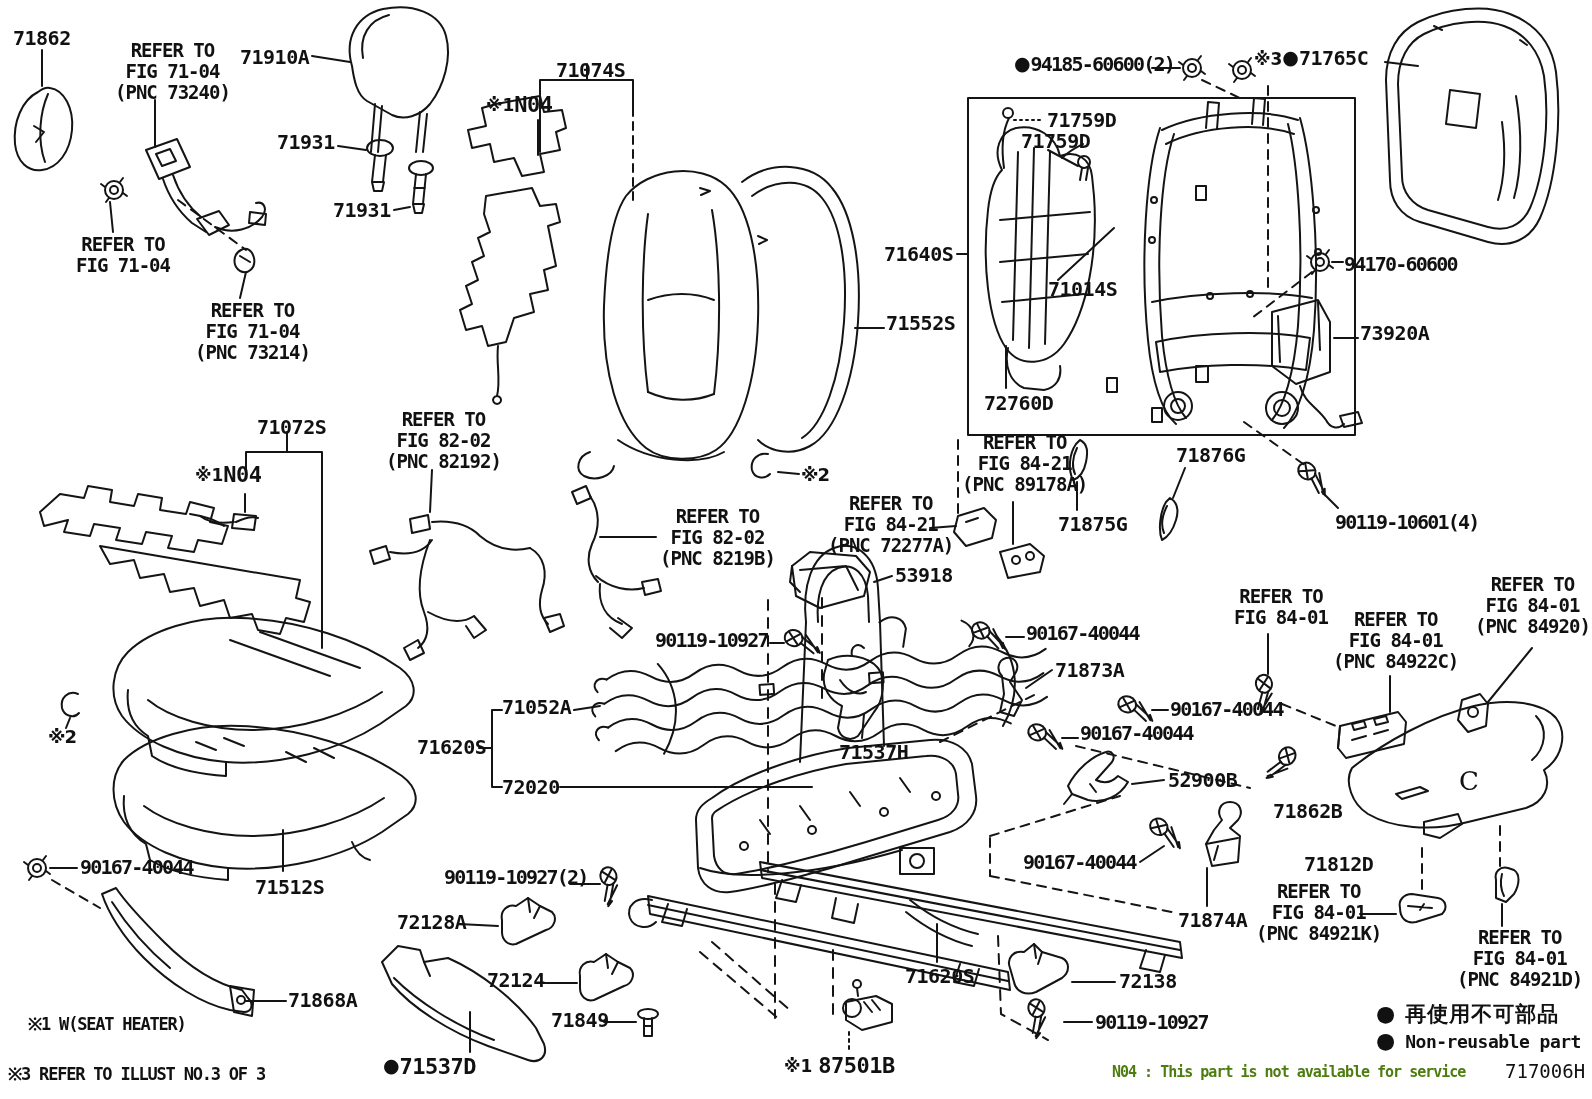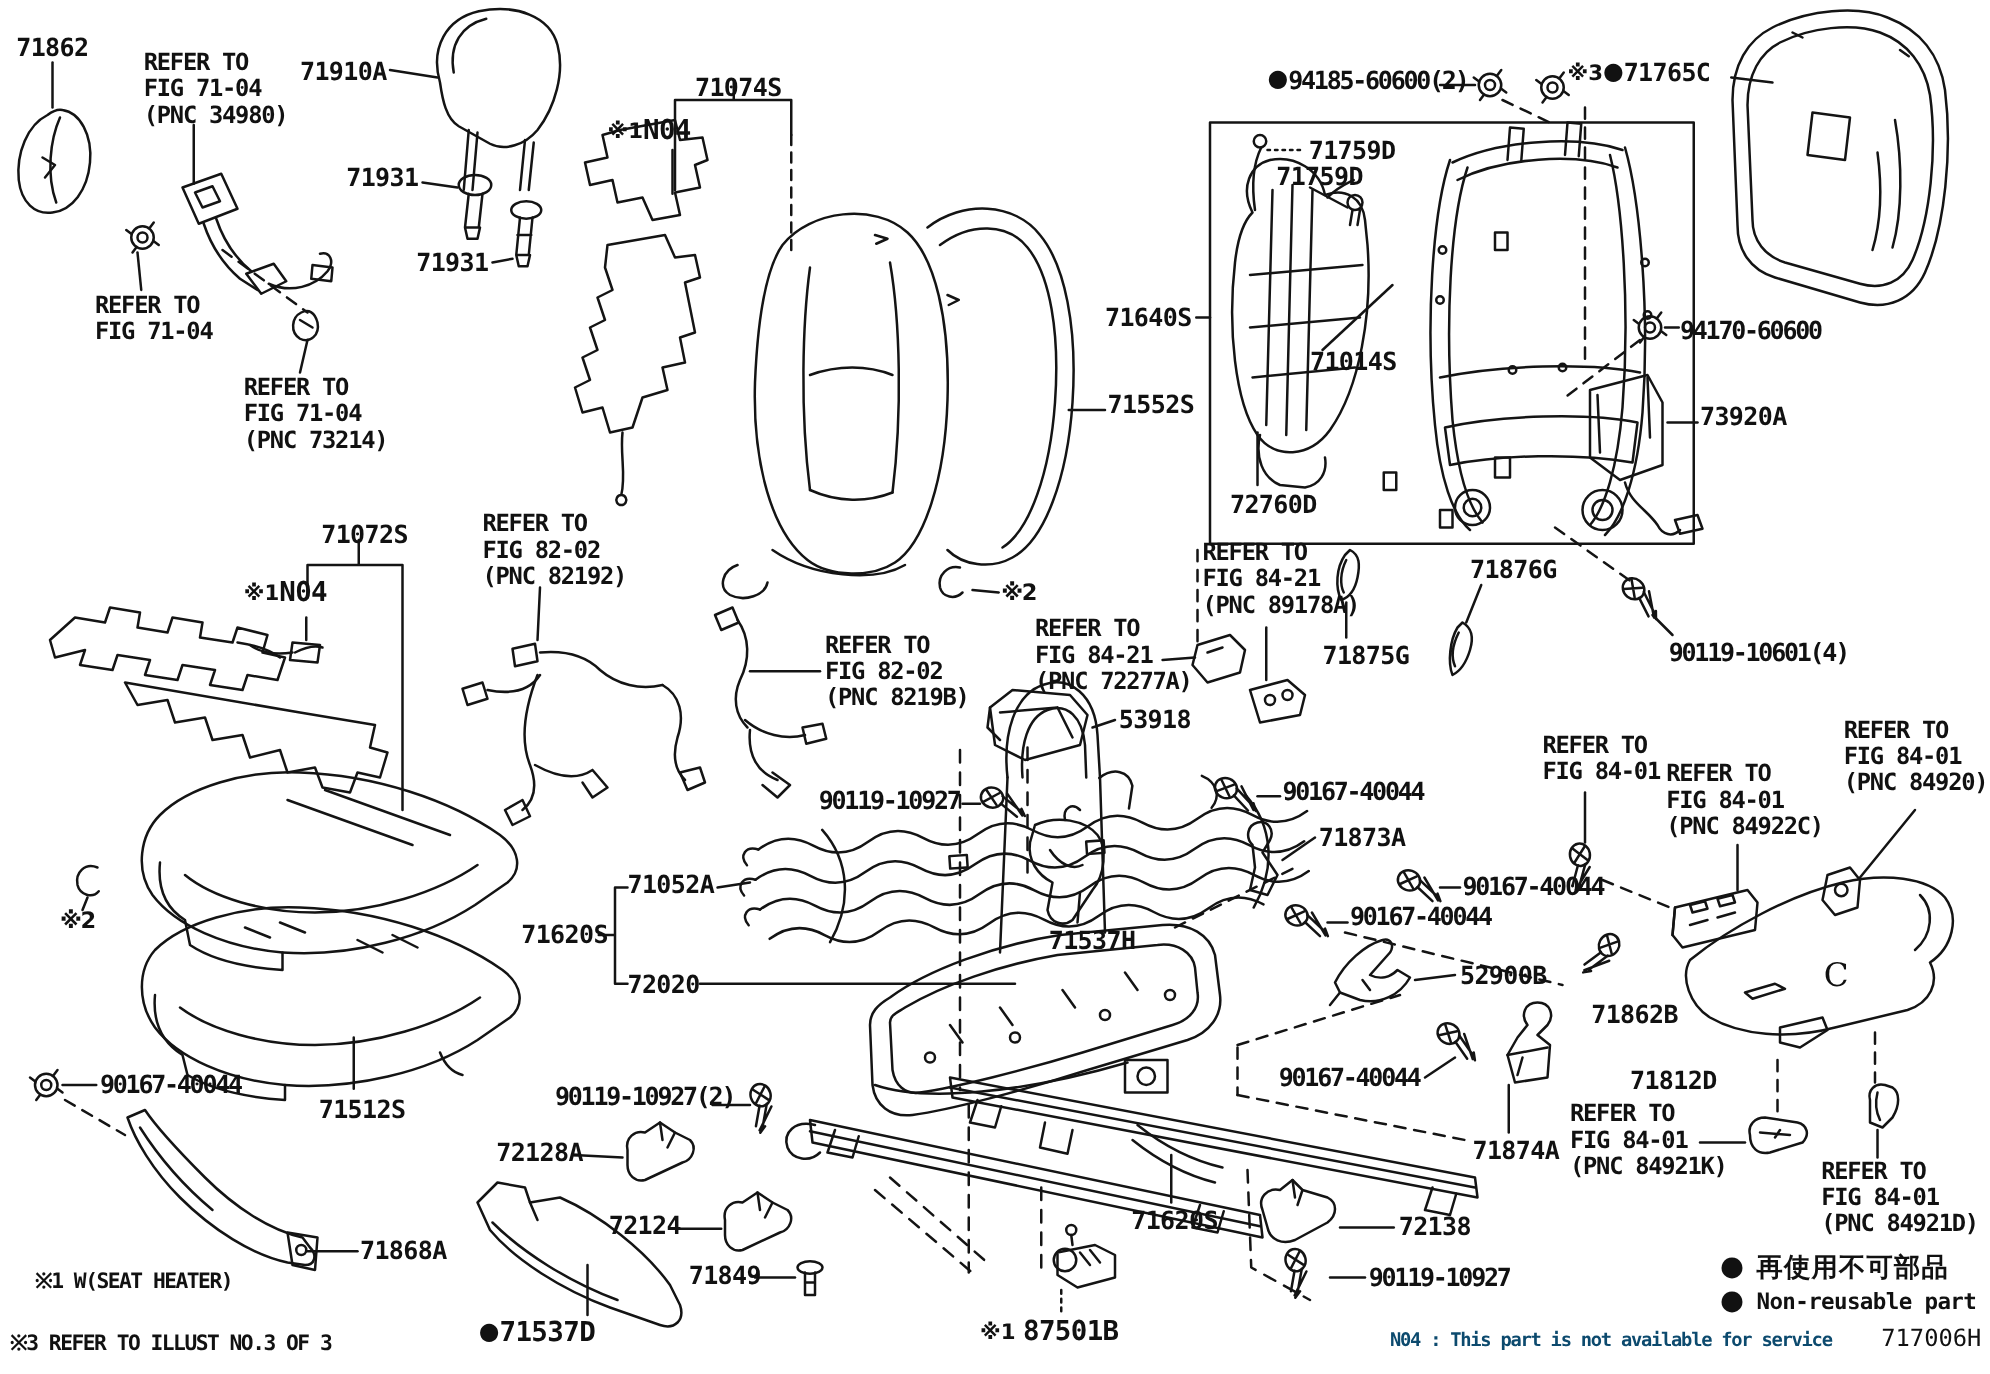--- a/index.html
+++ b/index.html
@@ -4,30 +4,30 @@
 <style>
   html,body{margin:0;padding:0;background:#fff;}
   #stage{position:relative;width:1592px;height:1099px;background:#ffffff;overflow:hidden;
          font-family:"DejaVu Sans Mono",monospace;color:#111;}
   #art{position:absolute;left:0;top:0;}
   .pn{position:absolute;font:bold 20px "DejaVu Sans Mono",monospace;letter-spacing:-0.5px;
       white-space:nowrap;color:#111;}
   .tight{letter-spacing:-1.8px;}
   .rf{position:absolute;font:bold 19px "DejaVu Sans Mono",monospace;letter-spacing:-1px;
       line-height:21px;white-space:nowrap;color:#111;}
-  .rf .ln{display:block;}
+  .rf .ln{display:block;text-align:center;}
   .sym{position:absolute;font:bold 18px "DejaVu Sans",sans-serif;letter-spacing:-1px;white-space:nowrap;color:#111;}
   .combo{position:absolute;white-space:nowrap;color:#111;display:flex;align-items:flex-start;}
   .combo .s{font:bold 17px "DejaVu Sans",sans-serif;margin-top:3px;}
   .combo .b{font:bold 19px "DejaVu Sans",sans-serif;margin-top:0px;}
   .combo .p{font:bold 20px "DejaVu Sans Mono",monospace;letter-spacing:-0.5px;}
   .combo .pt{font:bold 20px "DejaVu Sans Mono",monospace;letter-spacing:-1.8px;}
   .combo .big{font:bold 22px "DejaVu Sans Mono",monospace;letter-spacing:-0.5px;}
   .fn{position:absolute;font:bold 17px "DejaVu Sans Mono",monospace;letter-spacing:-1.2px;white-space:nowrap;color:#111;}
-  .svc{position:absolute;font:bold 15px "DejaVu Sans Mono",monospace;letter-spacing:-1px;white-space:nowrap;color:#0c4a6e;}
+  .svc{position:absolute;font:bold 15px "DejaVu Sans Mono",monospace;letter-spacing:-1px;white-space:nowrap;color:#4d7c0f;}
   .legend{position:absolute;white-space:nowrap;color:#111;display:flex;align-items:center;gap:10px;}
   .legend .dot{font:bold 22px "DejaVu Sans",sans-serif;line-height:1;}
   .legend .jp{font:bold 21px "DejaVu Sans",sans-serif;letter-spacing:1px;}
   .legend .en{font:bold 18px "DejaVu Sans Mono",monospace;letter-spacing:-0.5px;}
   .fig{position:absolute;font:19px "DejaVu Sans Mono",monospace;letter-spacing:0px;color:#111;}
   .cmark{position:absolute;font:26px "DejaVu Serif",serif;color:#111;}
 </style>
 </head>
 <body>
 
@@ -444,21 +444,21 @@
   <path stroke-dasharray="10 8" d="M998,936 L1001,1014 L1048,1040"></path>
   <path stroke-dasharray="10 8" d="M700,952 L780,1020"></path>
   <path stroke-dasharray="10 8" d="M712,942 L792,1012"></path>
 </svg>
 
 <div class="pn" style="left:13px;top:26px">71862</div>
 
 <div class="rf" style="left:115px;top:40px">
   <span class="ln">REFER TO</span>
   <span class="ln">FIG 71-04</span>
-  <span class="ln">(PNC 34980)</span>
+  <span class="ln">(PNC 73240)</span>
 </div>
 
 <div class="pn" style="left:240px;top:45px">71910A</div>
 <div class="pn" style="left:277px;top:130px">71931</div>
 <div class="pn" style="left:333px;top:198px">71931</div>
 
 <div class="rf" style="left:76px;top:234px">
   <span class="ln">REFER TO</span>
   <span class="ln">FIG 71-04</span>
 </div>

